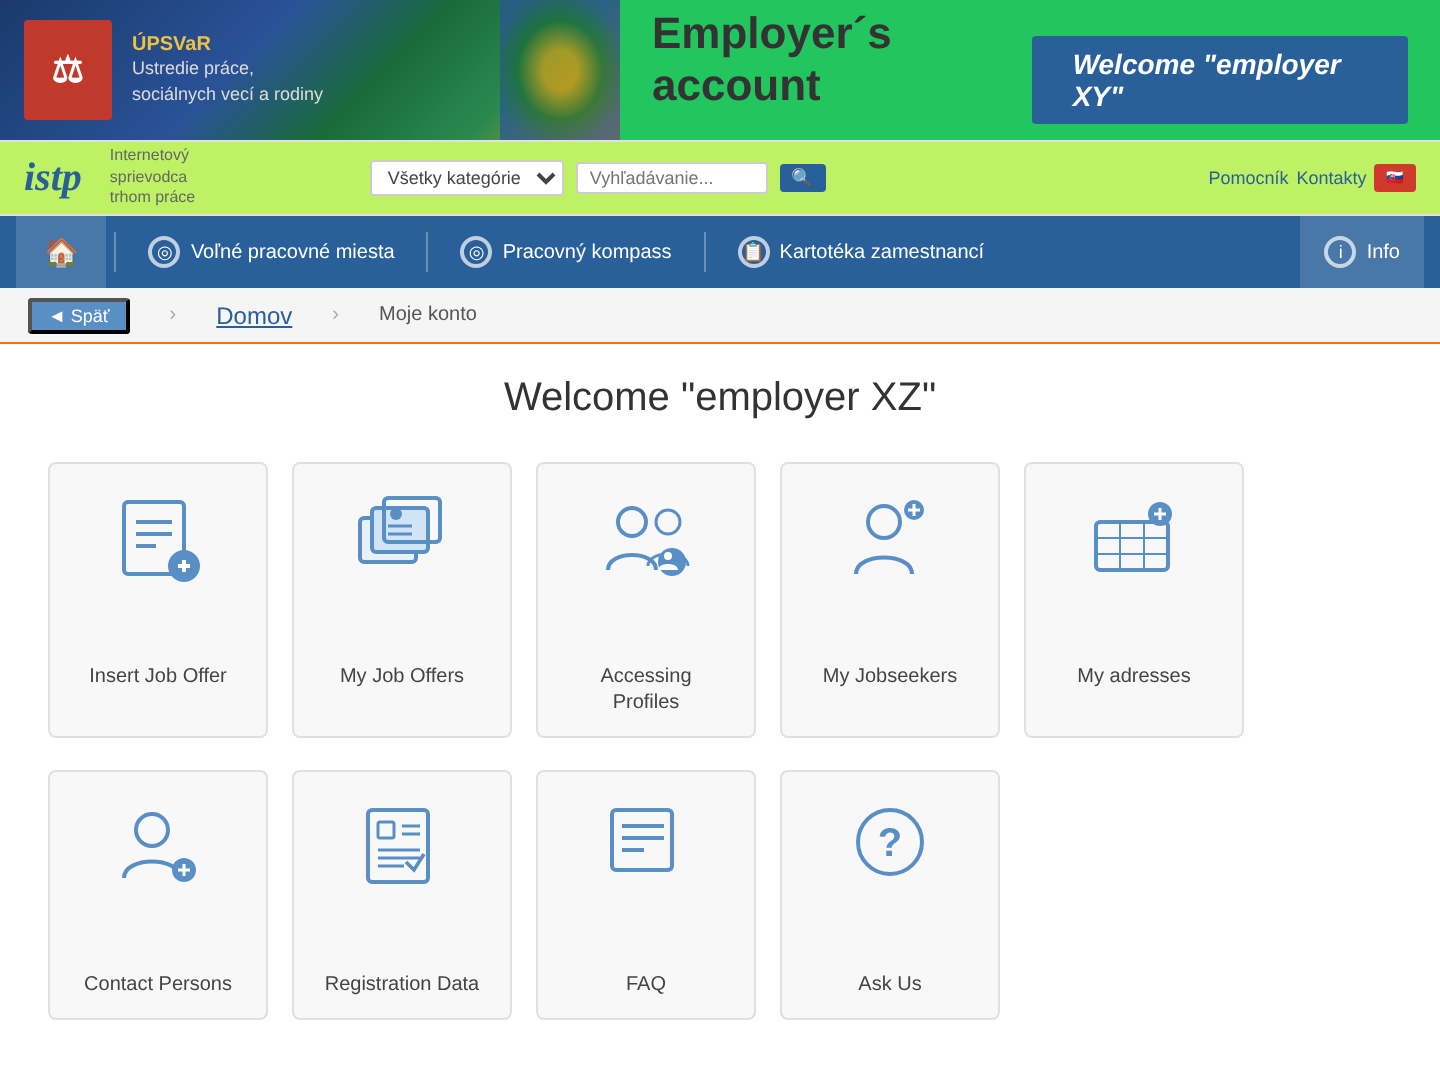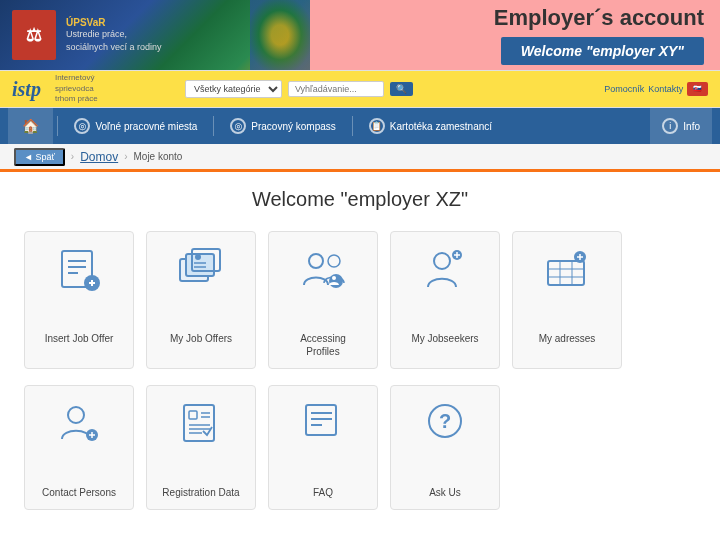--- a/index.html
+++ b/index.html
@@ -54,45 +54,45 @@
       color: #f0c040;
     }
     .upsvr-text .subtitle {
       font-size: 9px;
       color: #ddd;
       line-height: 1.4;
     }
     .employer-title-section {
       flex: 1;
       display: flex;
-      flex-direction: column;
+      flex-direction: row;
       align-items: flex-end;
       justify-content: center;
       padding: 8px 16px;
-      background: #fca5a5;
+      background: #22c55e;
     }
     .employer-title {
       font-size: 22px;
       font-weight: bold;
       color: #333;
       margin-bottom: 6px;
     }
     .welcome-banner {
       background: #2a6099;
       color: white;
       padding: 6px 20px;
       font-size: 14px;
       font-style: italic;
       font-weight: bold;
       border-radius: 2px;
     }
 
     
     .istp-bar {
-      background: #fde047;
+      background: #bef264;
       border-top: 1px solid #e0e0e0;
       border-bottom: 1px solid #e0e0e0;
       display: flex;
       align-items: center;
       padding: 6px 12px;
       gap: 10px;
       height: 38px;
     }
     .istp-logo {
       color: #2a6099;
@@ -202,25 +202,25 @@
       background: rgba(255,255,255,0.3);
     }
     .info-btn {
       margin-left: auto;
       background: rgba(255,255,255,0.15);
     }
 
     
     .breadcrumb-bar {
       background: #f5f5f5;
-      border-bottom: 3px solid #f97316;
+      border-bottom: 1px solid #f97316;
       padding: 5px 14px;
       display: flex;
       align-items: center;
-      gap: 6px;
+      gap: 20px;
       height: 28px;
     }
     .breadcrumb-back {
       background: #5a8fc5;
       color: white;
       font-size: 9px;
       padding: 2px 8px;
       border-radius: 2px;
       cursor: pointer;
     }

